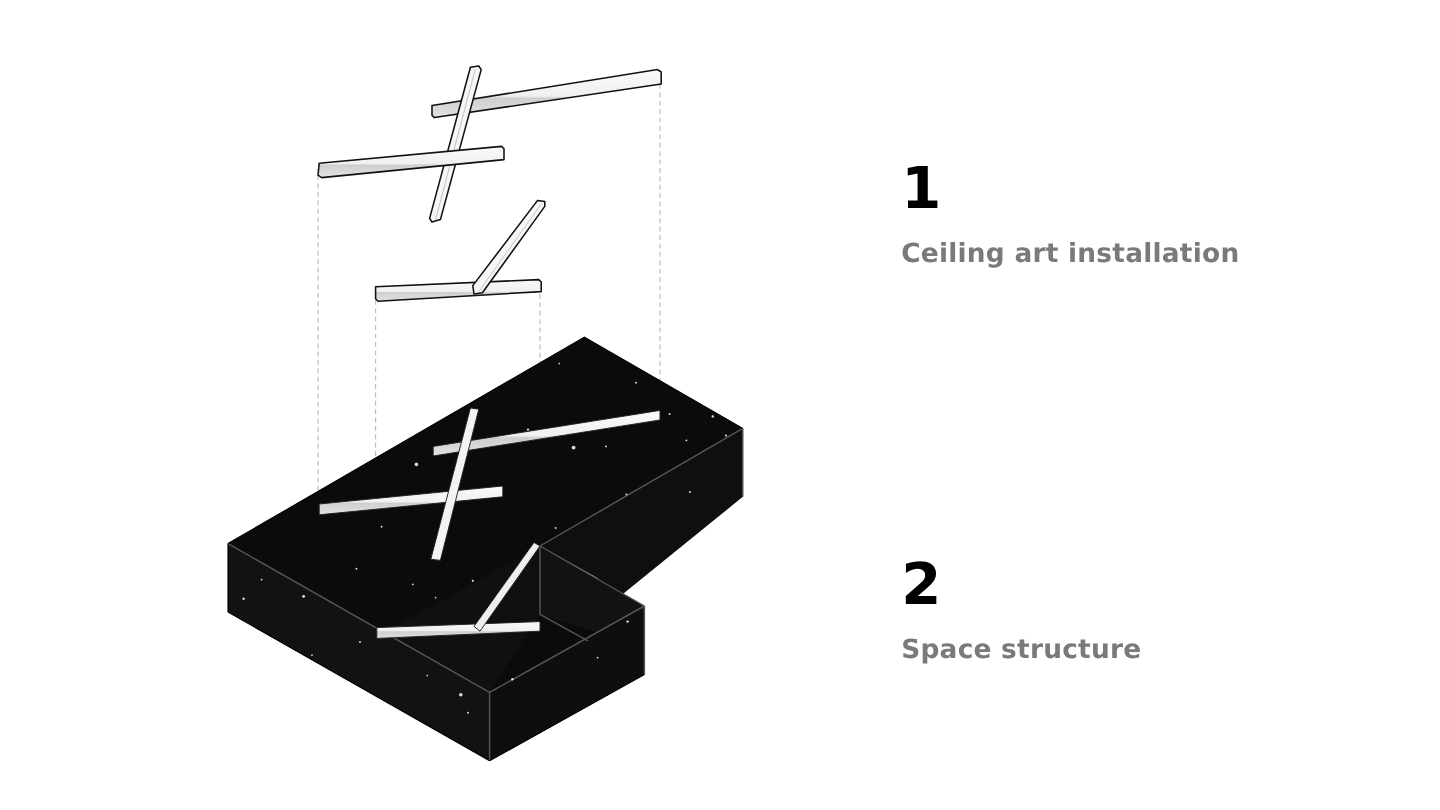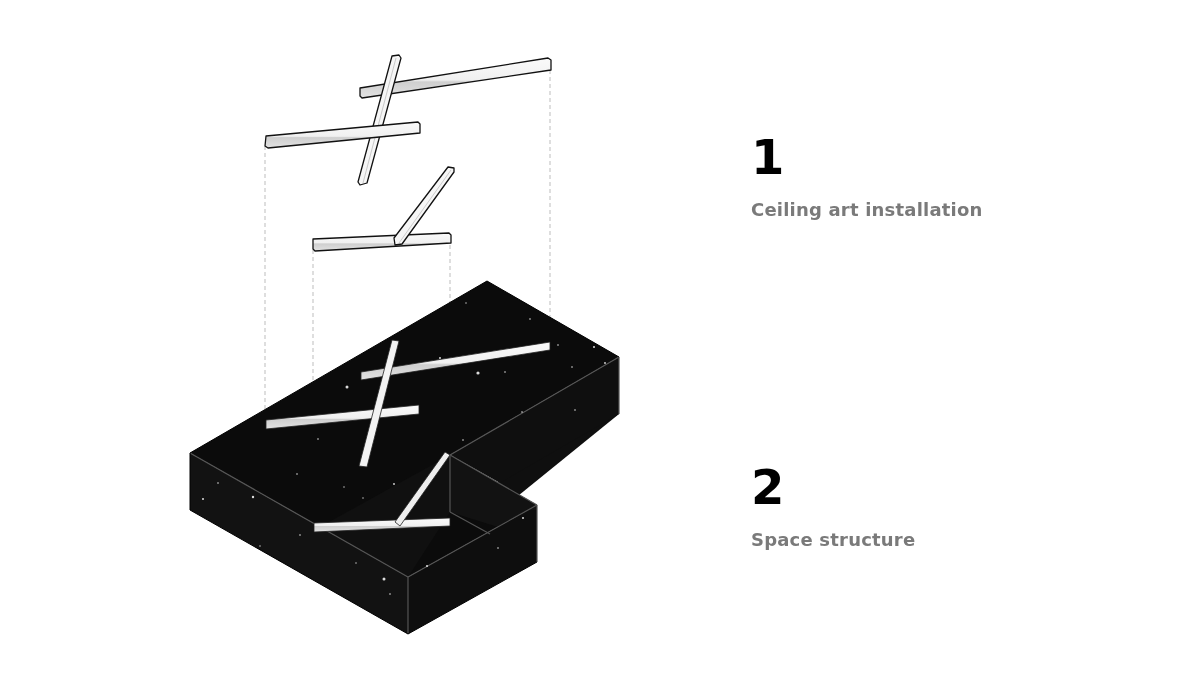--- a/index.html
+++ b/index.html
@@ -1,20 +1,20 @@
 <!DOCTYPE html>
 <html><head>
 <meta charset="utf-8">
 <style>
   html, body { margin: 0; padding: 0; background: #ffffff; }
   body { width: 1200px; height: 675px; position: relative; overflow: hidden; font-family: "Liberation Sans", sans-serif; }
   #diagram { position: absolute; left: 0; top: 0; width: 1200px; height: 675px; }
   .legend-item { position: absolute; left: 751px; }
   .legend-number { font-family: "DejaVu Sans", sans-serif; font-weight: bold; font-size: 48px; color: #000000; line-height: 1; letter-spacing: -1px; }
-  .legend-label { font-family: "DejaVu Sans", sans-serif; font-weight: bold; font-size: 18px; color: #7a7a7a; line-height: 1; margin-top: 20px; white-space: nowrap; letter-spacing: 0.2px; }
+  .legend-label { font-family: "DejaVu Sans", sans-serif; font-weight: bold; font-size: 22px; color: #7a7a7a; line-height: 1; margin-top: 20px; white-space: nowrap; letter-spacing: 0.2px; }
   #legend-1 { top: 133px; }
   #legend-2 { top: 463px; }
 </style>
 </head>
 <body>
 
 <svg id="diagram" viewBox="0 0 1200 675" xmlns="http://www.w3.org/2000/svg">
   <defs>
     <linearGradient id="beamGrad" x1="0" y1="0" x2="0" y2="1">
       <stop offset="0" stop-color="#fafafa"></stop>

